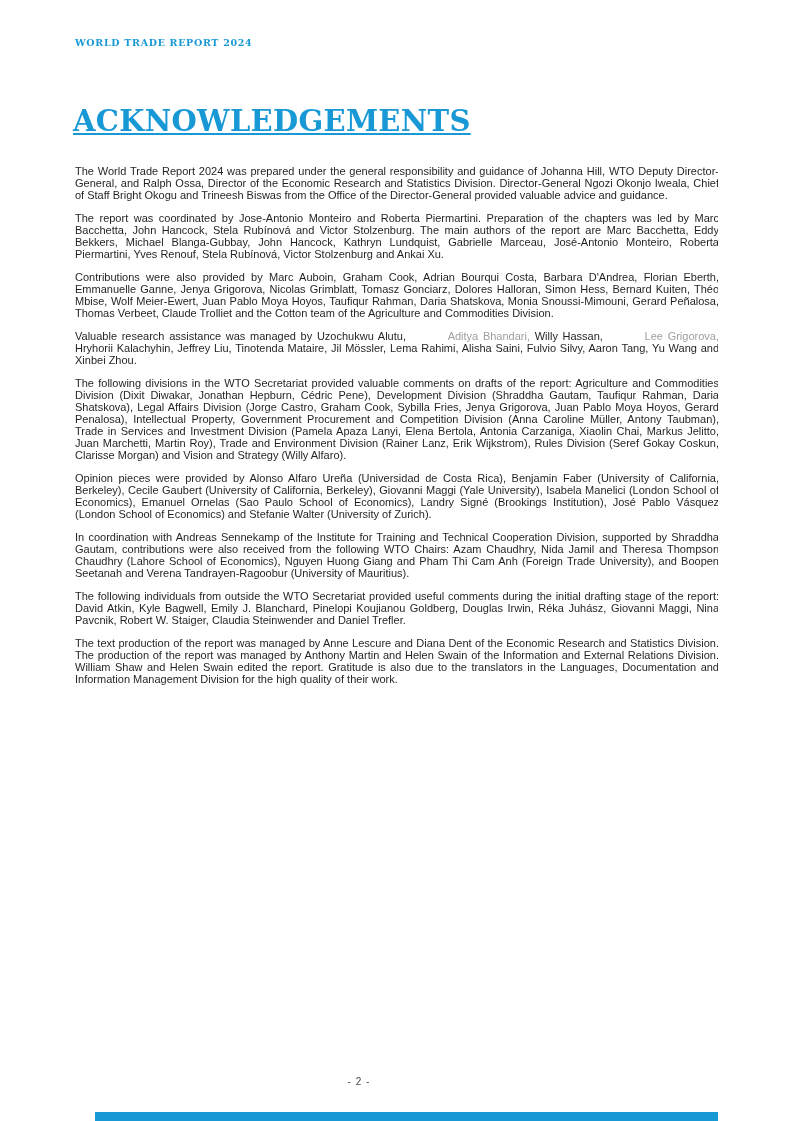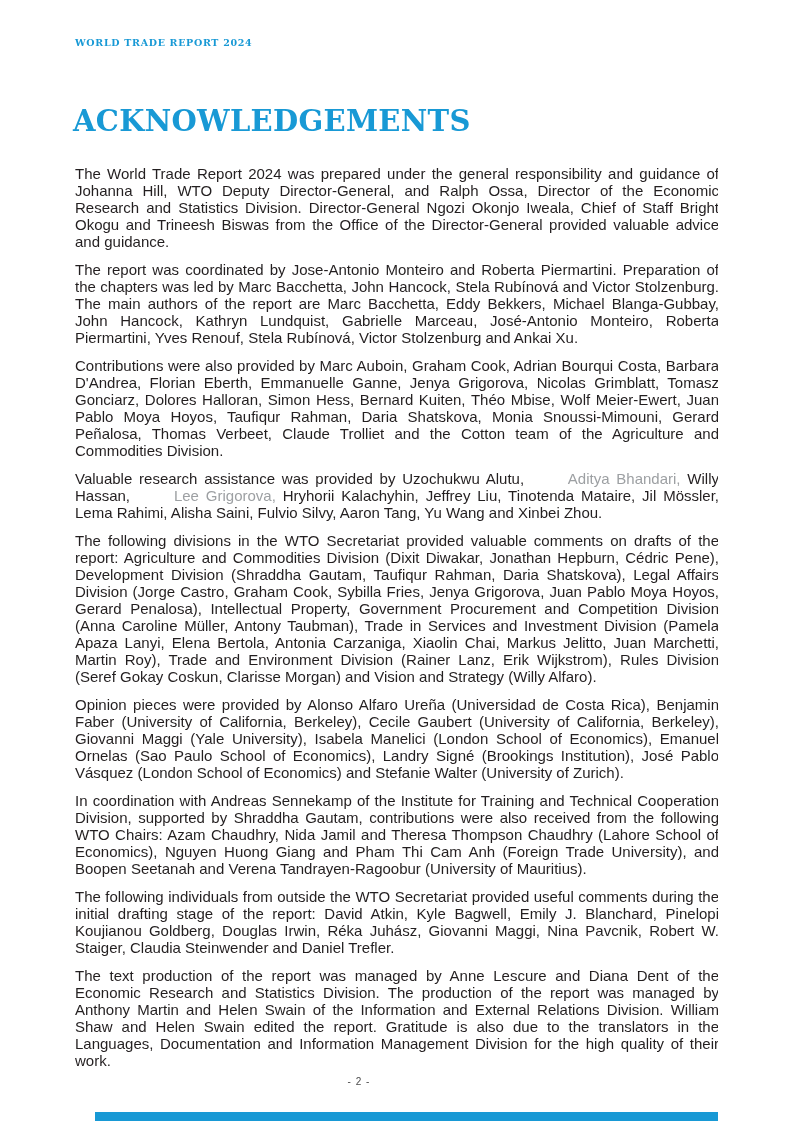--- a/index.html
+++ b/index.html
@@ -25,29 +25,30 @@
     position: absolute;
     left: 73px;
     top: 104px;
     margin: 0;
     color: #1899d5;
     font-family: "DejaVu Serif", serif;
     font-weight: bold;
     font-size: 29px;
     letter-spacing: 0.3px;
     white-space: nowrap;
+    text-decoration: underline;
   }
   .body-text {
     position: absolute;
     left: 75px;
     top: 165px;
     width: 644px;
     color: #231f20;
-    font-size: 15px;
-    line-height: 17px;
+    font-size: 11px;
+    line-height: 12px;
     text-align: justify;
   }
   .body-text p { margin: 0 0 11px 0; }
   .muted { color: #9da0a3; margin-left: 37px; }
   .page-number {
     position: absolute;
     left: 0;
     right: 0;
     top: 1076px;
     text-align: center;
@@ -69,21 +70,21 @@
 
 <div class="page">
   <div class="running-header">WORLD TRADE REPORT 2024</div>
 
   <h1 class="doc-title">ACKNOWLEDGEMENTS</h1>
 
   <div class="body-text">
       <p><span>The World Trade Report 2024 was prepared under the general responsibility and guidance of Johanna Hill, WTO Deputy Director-General, and Ralph Ossa, Director of the Economic Research and Statistics Division. Director-General Ngozi Okonjo Iweala, Chief of Staff Bright Okogu and Trineesh Biswas from the Office of the Director-General provided valuable advice and guidance.</span></p>
       <p><span>The report was coordinated by Jose-Antonio Monteiro and Roberta Piermartini. Preparation of the chapters was led by Marc Bacchetta, John Hancock, Stela Rubínová and Victor Stolzenburg. The main authors of the report are Marc Bacchetta, Eddy Bekkers, Michael Blanga-Gubbay, John Hancock, Kathryn Lundquist, Gabrielle Marceau, José-Antonio Monteiro, Roberta Piermartini, Yves Renouf, Stela Rubínová, Victor Stolzenburg and Ankai Xu.</span></p>
       <p><span>Contributions were also provided by Marc Auboin, Graham Cook, Adrian Bourqui Costa, Barbara D'Andrea, Florian Eberth, Emmanuelle Ganne, Jenya Grigorova, Nicolas Grimblatt, Tomasz Gonciarz, Dolores Halloran, Simon Hess, Bernard Kuiten, Théo Mbise, Wolf Meier-Ewert, Juan Pablo Moya Hoyos, Taufiqur Rahman, Daria Shatskova, Monia Snoussi-Mimouni, Gerard Peñalosa, Thomas Verbeet, Claude Trolliet and the Cotton team of the Agriculture and Commodities Division.</span></p>
-      <p><span>Valuable research assistance was provided by Uzochukwu Alutu, </span><span class="muted">Aditya Bhandari,</span><span> Willy Hassan, </span><span class="muted">Lee Grigorova,</span><span> Hryhorii Kalachyhin, Jeffrey Liu, Tinotenda Mataire, Jil Mössler, Lema Rahimi, Alisha Saini, Fulvio Silvy, Aaron Tang, Yu Wang and Xinbei Zhou.</span></p>
+      <p><span>Valuable research assistance was managed by Uzochukwu Alutu, </span><span class="muted">Aditya Bhandari,</span><span> Willy Hassan, </span><span class="muted">Lee Grigorova,</span><span> Hryhorii Kalachyhin, Jeffrey Liu, Tinotenda Mataire, Jil Mössler, Lema Rahimi, Alisha Saini, Fulvio Silvy, Aaron Tang, Yu Wang and Xinbei Zhou.</span></p>
       <p><span>The following divisions in the WTO Secretariat provided valuable comments on drafts of the report: Agriculture and Commodities Division (Dixit Diwakar, Jonathan Hepburn, Cédric Pene), Development Division (Shraddha Gautam, Taufiqur Rahman, Daria Shatskova), Legal Affairs Division (Jorge Castro, Graham Cook, Sybilla Fries, Jenya Grigorova, Juan Pablo Moya Hoyos, Gerard Penalosa), Intellectual Property, Government Procurement and Competition Division (Anna Caroline Müller, Antony Taubman), Trade in Services and Investment Division (Pamela Apaza Lanyi, Elena Bertola, Antonia Carzaniga, Xiaolin Chai, Markus Jelitto, Juan Marchetti, Martin Roy), Trade and Environment Division (Rainer Lanz, Erik Wijkstrom), Rules Division (Seref Gokay Coskun, Clarisse Morgan) and Vision and Strategy (Willy Alfaro).</span></p>
       <p><span>Opinion pieces were provided by Alonso Alfaro Ureña (Universidad de Costa Rica), Benjamin Faber (University of California, Berkeley), Cecile Gaubert (University of California, Berkeley), Giovanni Maggi (Yale University), Isabela Manelici (London School of Economics), Emanuel Ornelas (Sao Paulo School of Economics), Landry Signé (Brookings Institution), José Pablo Vásquez (London School of Economics) and Stefanie Walter (University of Zurich).</span></p>
       <p><span>In coordination with Andreas Sennekamp of the Institute for Training and Technical Cooperation Division, supported by Shraddha Gautam, contributions were also received from the following WTO Chairs: Azam Chaudhry, Nida Jamil and Theresa Thompson Chaudhry (Lahore School of Economics), Nguyen Huong Giang and Pham Thi Cam Anh (Foreign Trade University), and Boopen Seetanah and Verena Tandrayen-Ragoobur (University of Mauritius).</span></p>
       <p><span>The following individuals from outside the WTO Secretariat provided useful comments during the initial drafting stage of the report: David Atkin, Kyle Bagwell, Emily J. Blanchard, Pinelopi Koujianou Goldberg, Douglas Irwin, Réka Juhász, Giovanni Maggi, Nina Pavcnik, Robert W. Staiger, Claudia Steinwender and Daniel Trefler.</span></p>
       <p><span>The text production of the report was managed by Anne Lescure and Diana Dent of the Economic Research and Statistics Division. The production of the report was managed by Anthony Martin and Helen Swain of the Information and External Relations Division. William Shaw and Helen Swain edited the report. Gratitude is also due to the translators in the Languages, Documentation and Information Management Division for the high quality of their work.</span></p>
     </div>
 
   <div class="page-number">- 2 -</div>
 
   <div class="bottom-bar"></div>

